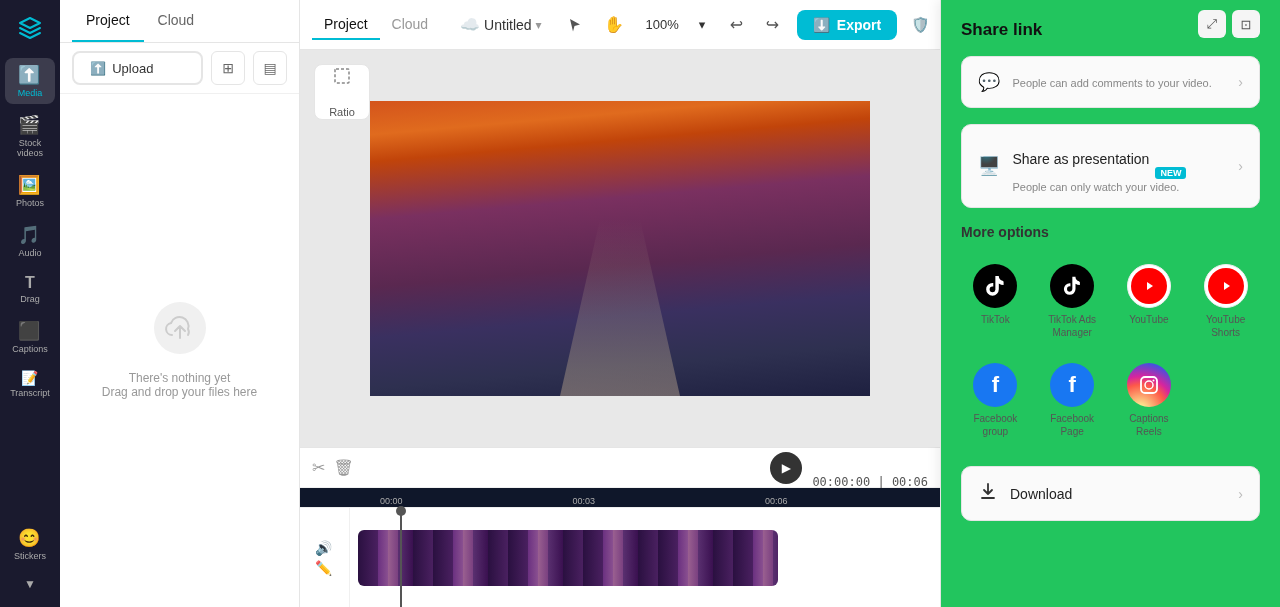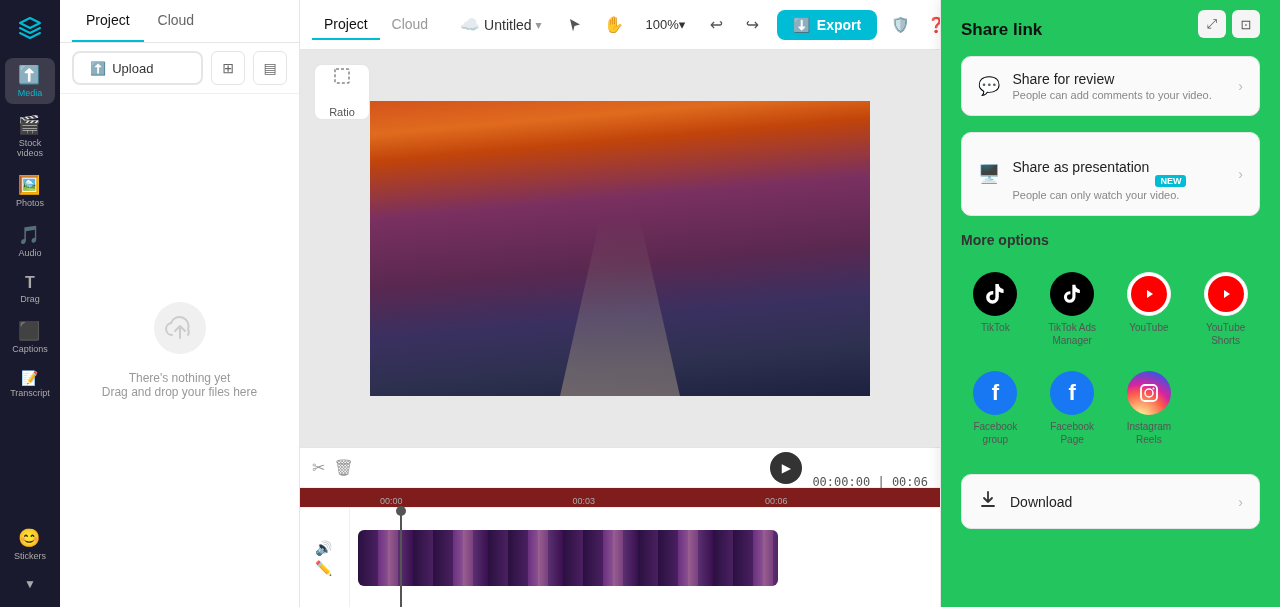--- a/index.html
+++ b/index.html
@@ -171,21 +171,21 @@
       border-radius: 6px;
       cursor: pointer;
       border: none;
       background: transparent;
       font-size: 16px;
       color: #555;
     }
     .zoom-display {
       display: flex;
       align-items: center;
-      gap: 0;
+      gap: 20px;
       padding: 4px 8px;
       border-radius: 6px;
       cursor: pointer;
       font-size: 13px;
       color: #333;
     }
     .undo-redo { display: flex; gap: 2px; }
     .export-btn {
       background: #00bcd4;
       color: #fff;
@@ -295,21 +295,21 @@
       display: flex;
       align-items: center;
       justify-content: center;
       cursor: pointer;
       color: #fff;
       font-size: 12px;
     }
     .time-display { font-size: 12px; color: #555; font-family: monospace; margin-top: 29px; }
     .timeline-ruler {
       height: 20px;
-      background: #7f1d1d;
+      background: #0f172a;
       border-bottom: 1px solid #eee;
       display: flex;
       align-items: flex-end;
       padding: 0 0 2px 80px;
       gap: 0;
       position: relative;
     }
     .ruler-time { font-size: 9px; color: #aaa; }
     .timeline-track-area {
       flex: 1;
@@ -744,21 +744,20 @@
     </div>
   </div>
 </div>
 
 <div class="share-panel">
   <div class="share-title">Share link</div>
 
   <div class="share-option">
     <span class="share-option-icon">💬</span>
     <div class="share-option-text">
-      <div class="share-option-title">Share for review</div>
       <div class="share-option-desc">People can add comments to your video.</div>
     </div>
     <span class="share-option-arrow">›</span>
   </div>
 
   <div class="share-option">
     <span class="share-option-icon">🖥️</span>
     <div class="share-option-text">
       <div class="share-option-title">
         <span>Share as presentation</span>
@@ -824,21 +823,21 @@
     </div>
 
     <div class="social-item">
       <div class="ig-icon">
         <svg width="22" height="22" viewBox="0 0 22 22" fill="none">
           <rect x="3" y="3" width="16" height="16" rx="4" stroke="white" stroke-width="1.8"></rect>
           <circle cx="11" cy="11" r="4" stroke="white" stroke-width="1.5"></circle>
           <circle cx="15.5" cy="6.5" r="1" fill="white"></circle>
         </svg>
       </div>
-      <span class="social-label">Instagram Reels</span>
+      <span class="social-label">Captions Reels</span>
     </div>
   </div>
 
   <div class="download-option">
     <span class="download-icon">
       <svg width="20" height="20" viewBox="0 0 20 20" fill="none">
         <path d="M10 3v10M6 9l4 4 4-4M4 17h12" stroke="#333" stroke-width="1.8" stroke-linecap="round" stroke-linejoin="round"></path>
       </svg>
     </span>
     <span class="download-label">Download</span>

